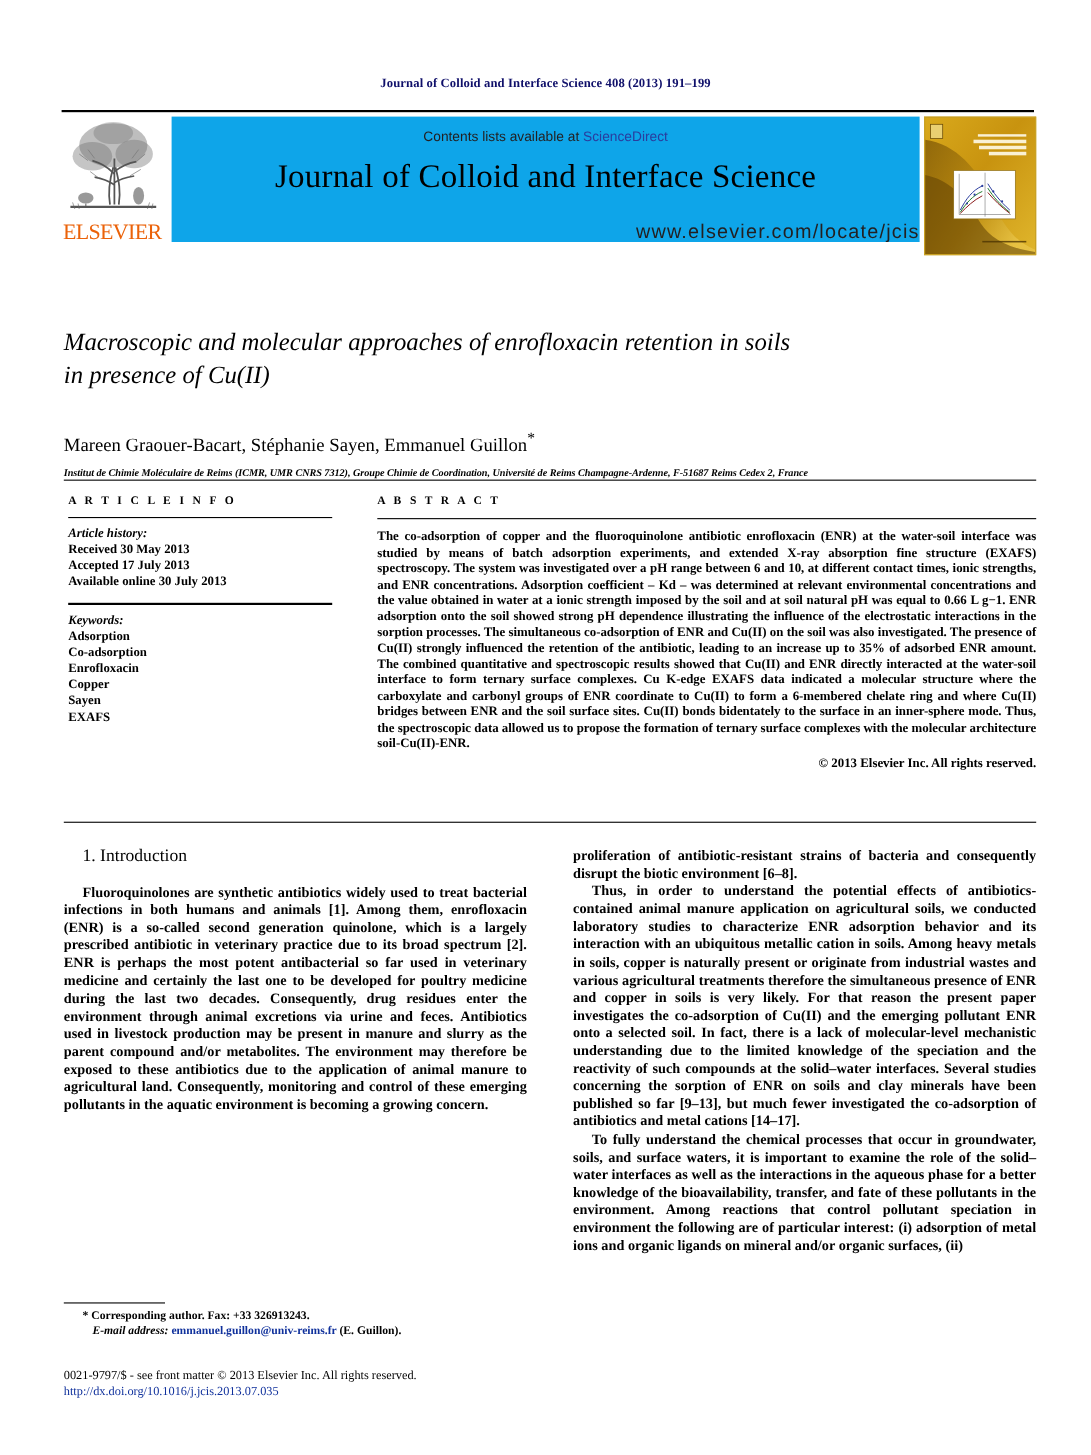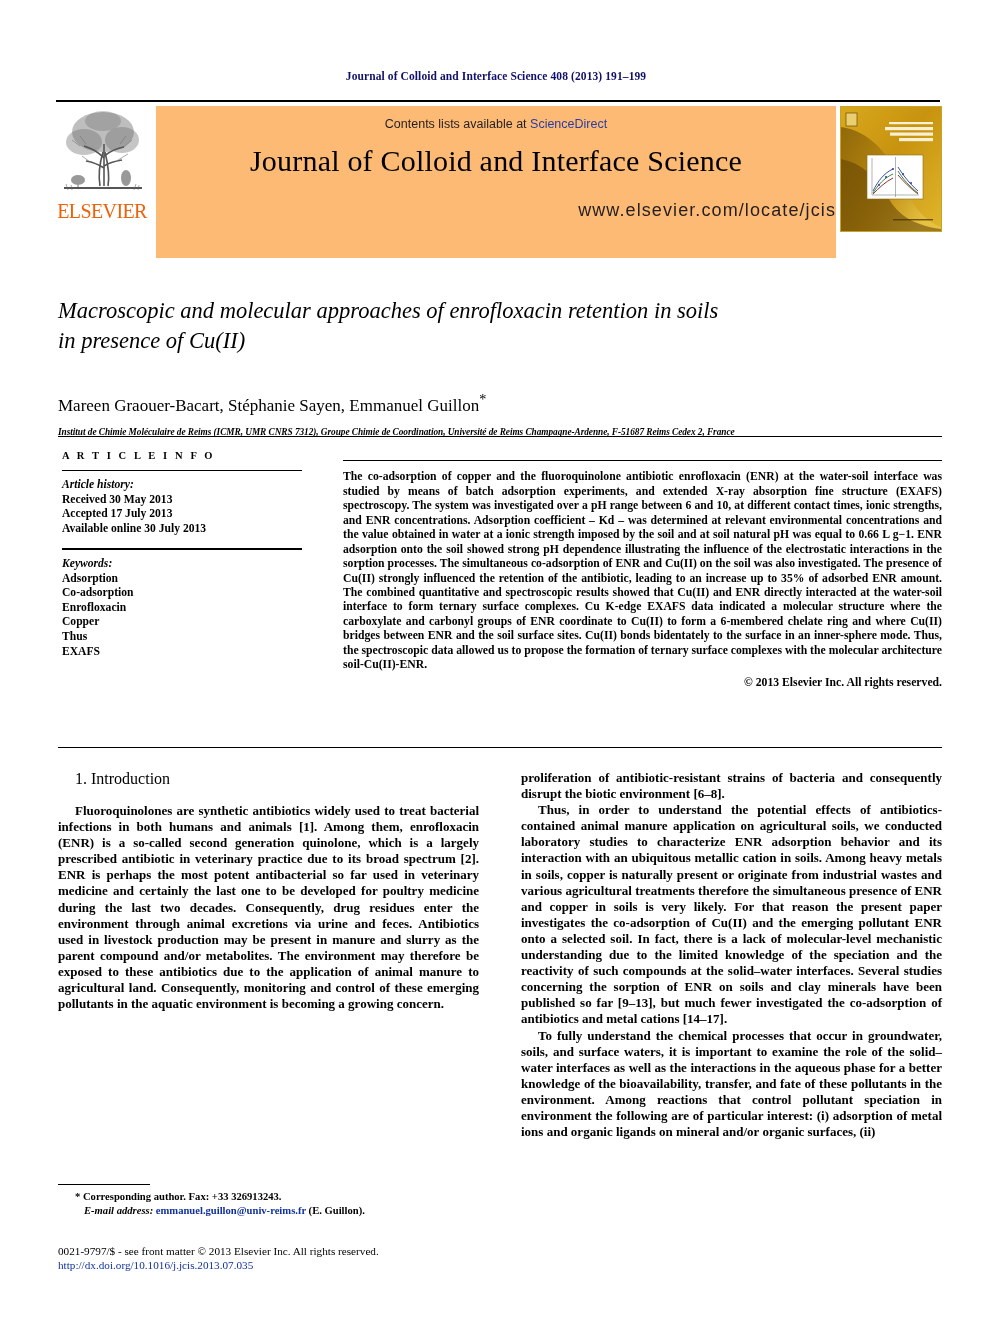--- a/index.html
+++ b/index.html
@@ -75,22 +75,22 @@
     font-family: "Liberation Serif", serif;
     font-size: 20px;
     letter-spacing: -0.6px;
     line-height: 22px;
   }
   .grey-band {
     position: absolute;
     left: 100px;
     top: 6px;
     width: 680px;
-    height: 152px;
-    background: #fdba74;
+    height: 114px;
+    background: #0ea5e9;
   }
   .contents-line {
     position: absolute;
     left: 0;
     top: 11px;
     width: 680px;
     text-align: center;
     font-family: "Liberation Sans", sans-serif;
     font-size: 12.5px;
     color: #231f20;
@@ -448,26 +448,27 @@
         <div>Accepted 17 July 2013</div>
         <div>Available online 30 July 2013</div>
       </div>
       <div class="hr-med"></div>
       <div class="info-body">
         <div class="ital">Keywords:</div>
         <div>Adsorption</div>
         <div>Co-adsorption</div>
         <div>Enrofloxacin</div>
         <div>Copper</div>
-        <div>Thus</div>
+        <div>Sayen</div>
         <div>EXAFS</div>
       </div>
     </div>
 
     <div class="col-abs">
+      <div class="sect-head">A B S T R A C T</div>
       <div class="abs-rule"></div>
       <div class="abs-text">The co-adsorption of copper and the fluoroquinolone antibiotic enrofloxacin (ENR) at the water-soil interface was studied by means of batch adsorption experiments, and extended X-ray absorption fine structure (EXAFS) spectroscopy. The system was investigated over a pH range between 6 and 10, at different contact times, ionic strengths, and ENR concentrations. Adsorption coefficient – Kd – was determined at relevant environmental concentrations and the value obtained in water at a ionic strength imposed by the soil and at soil natural pH was equal to 0.66 L g−1. ENR adsorption onto the soil showed strong pH dependence illustrating the influence of the electrostatic interactions in the sorption processes. The simultaneous co-adsorption of ENR and Cu(II) on the soil was also investigated. The presence of Cu(II) strongly influenced the retention of the antibiotic, leading to an increase up to 35% of adsorbed ENR amount. The combined quantitative and spectroscopic results showed that Cu(II) and ENR directly interacted at the water-soil interface to form ternary surface complexes. Cu K-edge EXAFS data indicated a molecular structure where the carboxylate and carbonyl groups of ENR coordinate to Cu(II) to form a 6-membered chelate ring and where Cu(II) bridges between ENR and the soil surface sites. Cu(II) bonds bidentately to the surface in an inner-sphere mode. Thus, the spectroscopic data allowed us to propose the formation of ternary surface complexes with the molecular architecture soil-Cu(II)-ENR.</div>
       <div class="abs-copy">© 2013 Elsevier Inc. All rights reserved.</div>
     </div>
 
     <div class="ia-bottom-rule"></div>
   </div>
 
   <div class="body-cols">
     <div class="col col-left">

